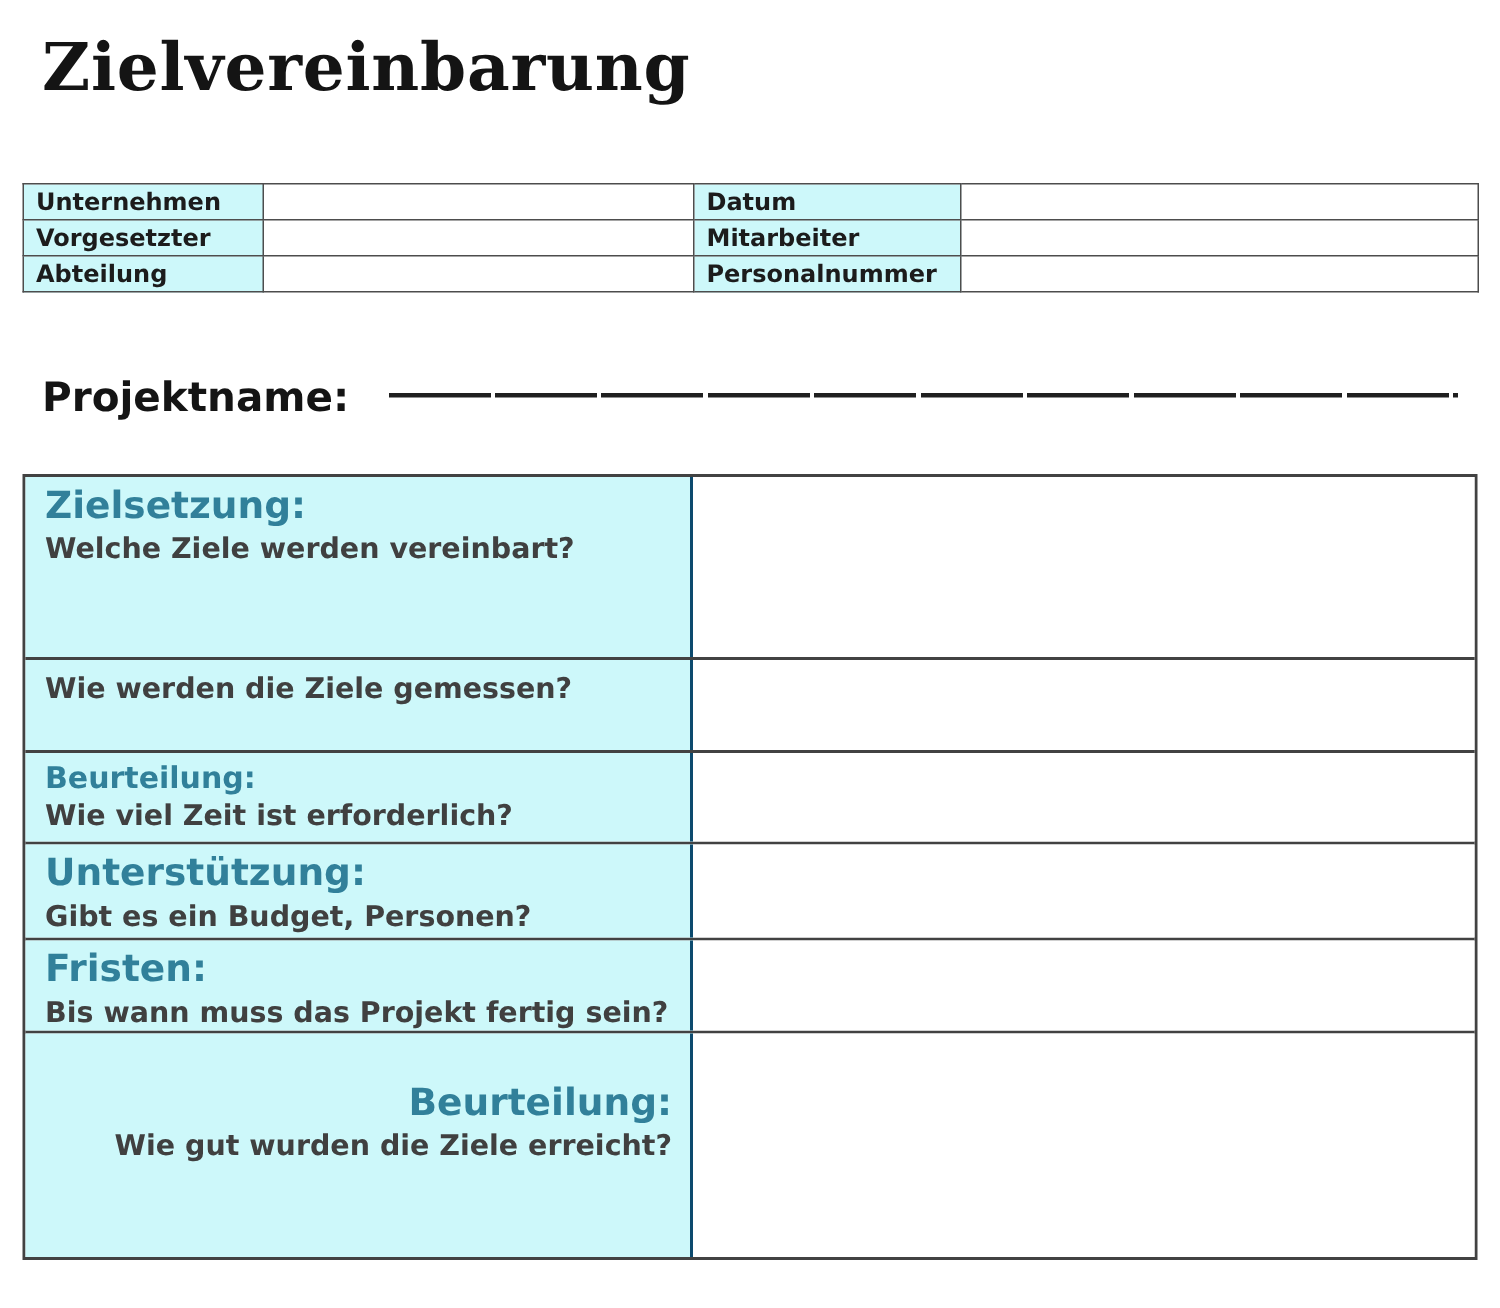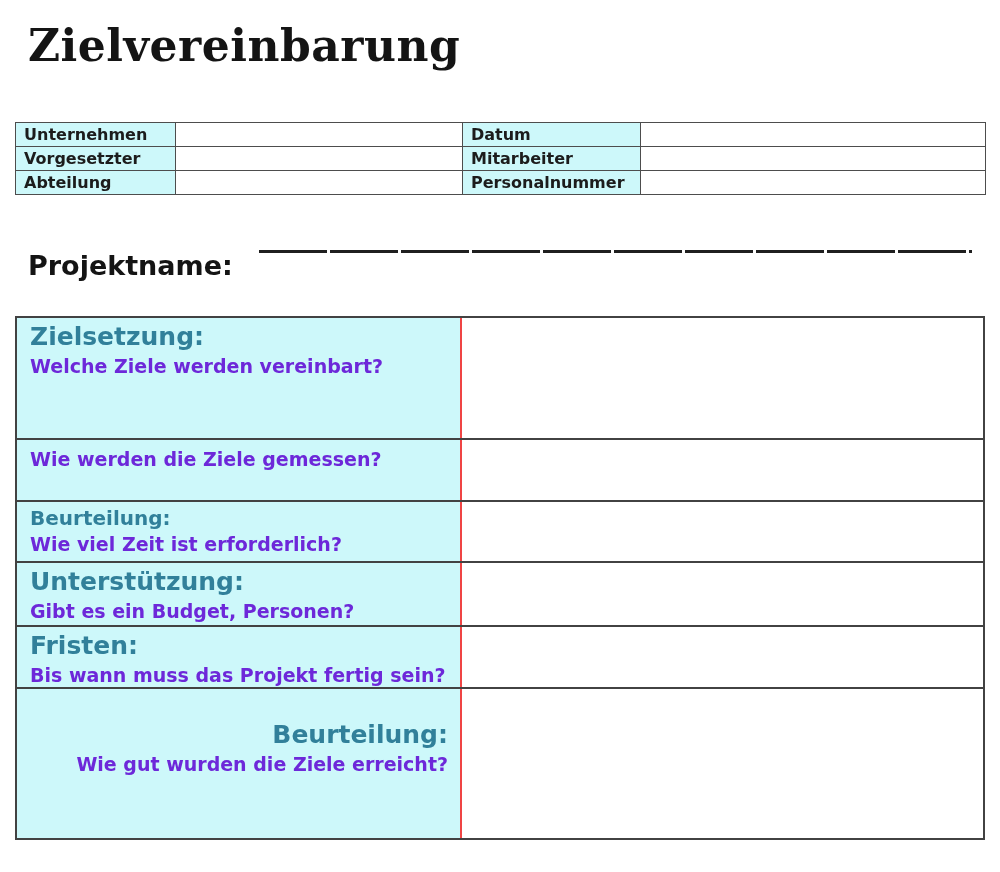--- a/index.html
+++ b/index.html
@@ -35,43 +35,43 @@
     vertical-align: middle;
   }
   td.cell-label { background: #cdf8fa; }
   td.cell-value { background: #ffffff; }
   col.c1 { width: 160px; } col.c2 { width: 287px; }
   col.c3 { width: 178px; } col.c4 { width: 345px; }
 
   
   .project-row {
     position: absolute; left: 28px; top: 250px; width: 944px;
-    display: flex; align-items: flex-start;
+    display: flex; align-items: center;
   }
   .project-label { font-size: 27px; font-weight: 700; color: #141414; white-space: nowrap; }
   .project-line {
     flex: 1; margin-left: 26px; margin-bottom: 5px; height: 3px;
     background: repeating-linear-gradient(to right, #1f1f1f 0px, #1f1f1f 68px, transparent 68px, transparent 71px);
   }
 
   
   .goal-table {
     position: absolute; left: 15px; top: 316px;
     width: 970px; border: 2px solid #424242;
   }
   .goal-row { display: flex; border-top: 2px solid #424242; }
   .goal-row:first-child { border-top: none; }
   .goal-left {
     width: 445px; background: #cdf8fa;
-    border-right: 2px solid #ef4444;
+    border-right: 2px solid #0c4a6e;
     padding: 5px 12px 0 13px;
   }
   .goal-right { flex: 1; background: #ffffff; }
   .goal-heading { font-size: 25px; font-weight: 700; color: #31809a; line-height: 1.15; }
-  .goal-question { font-size: 19px; font-weight: 700; color: #6d28d9; line-height: 1.3; margin-top: 2px; }
+  .goal-question { font-size: 19px; font-weight: 700; color: #404040; line-height: 1.3; margin-top: 2px; }
   .row-h1 { height: 120px; }
   .row-h2 { height: 62px; }
   .row-h3 { height: 61px; }
   .row-h4 { height: 64px; }
   .row-h5 { height: 62px; }
   .row-h6 { height: 151px; text-align: right; }
   .row-h3 .goal-heading { font-size: 20px; }
   .row-h6 .goal-left { padding-top: 32px; }
 </style>
 </head>

